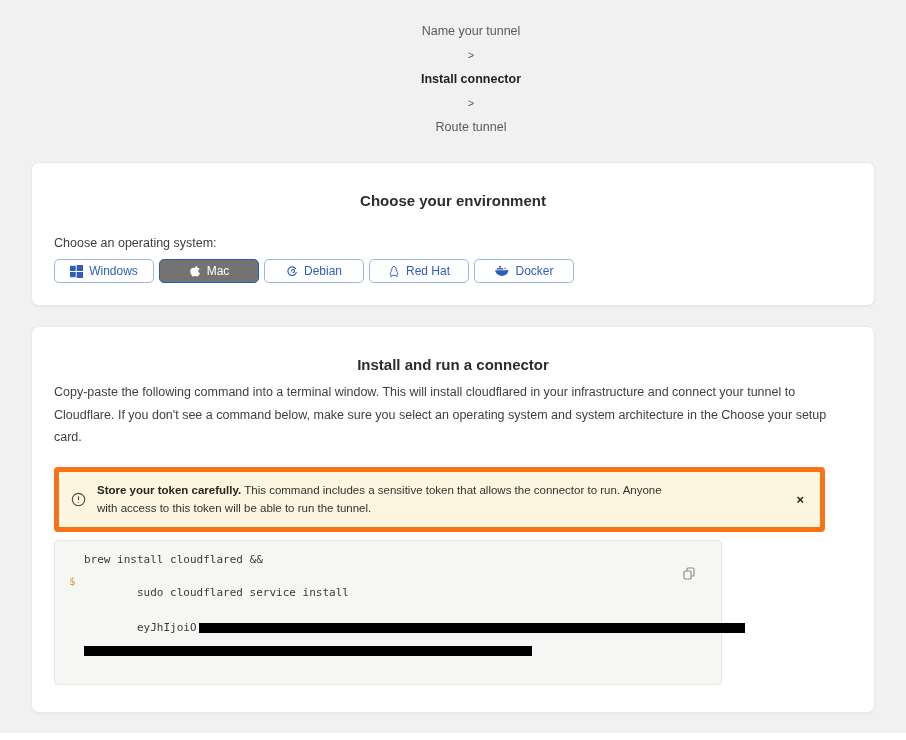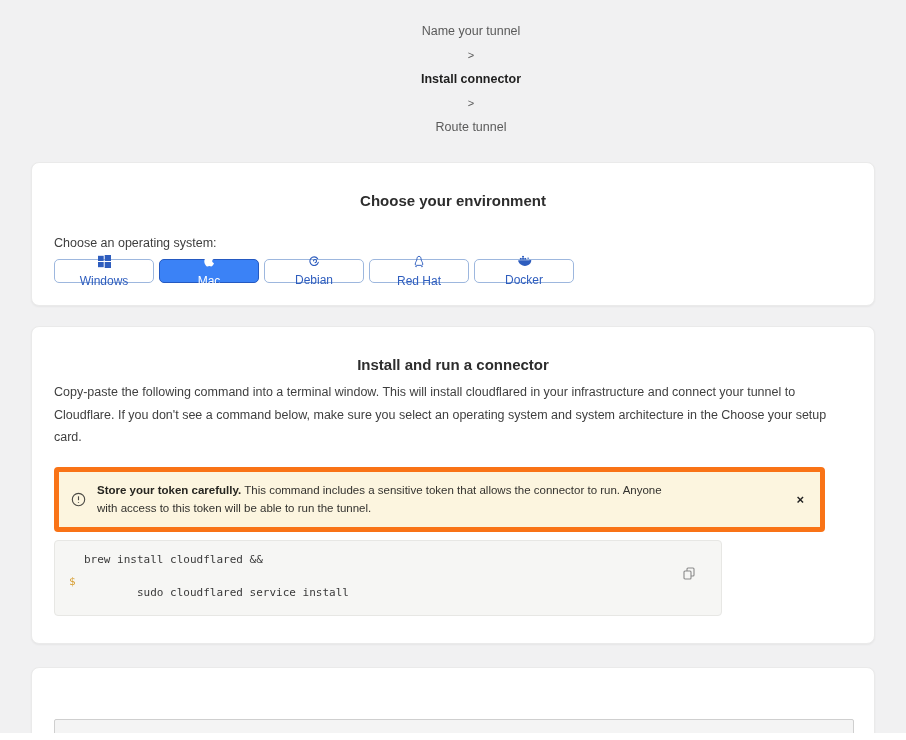--- a/index.html
+++ b/index.html
@@ -27,23 +27,23 @@
   .card h2 { margin:0; font-size:15px; font-weight:700; color:#2d2d2d;text-align:center; }
 
   
   .card-env { margin-top:28px; padding-bottom:22px; }
   .os-label { margin-top:27px; font-size:12.5px; color:#3e3e3e; }
   .os-row { display:flex; gap:5px; margin-top:9px; }
   .os-btn {
     width:100px; height:24px; border:1px solid #9db7de; border-radius:5px;
     background:#fff; color:#2e5dbe; font-size:12px; font-family:inherit;
     display:flex; align-items:center; justify-content:center; gap:6px;
-    cursor:pointer; padding:0;flex-direction:column;
-  }
-  .os-btn.selected { background:#3b82f6; border-color:#2459c1; color:#fff; }
+    cursor:pointer; padding:0;
+  }
+  .os-btn.selected { background:#737373; border-color:#2459c1; color:#fff; }
   .os-btn svg { flex:0 0 auto; }
 
   
   .card-install { margin-top:20px; padding-bottom:27px; }
   .desc { margin-top:8px; font-size:12.5px; color:#3f3f3f; line-height:1.8; max-width:794px; }
 
   .banner {
     margin-top:18px; width:771px; background:#fcf5df; border:5px solid #f97316;
     border-radius:4px; padding:9px 12px; display:flex; gap:11px; align-items:center;
   }
@@ -171,20 +171,24 @@
       <span class="banner-text"><b>Store your token carefully.</b><span> This command includes a sensitive token that allows the connector to run. Anyone with access to this token will be able to run the tunnel.</span></span>
       <button class="banner-close">×</button>
     </div>
 
     <div class="codeblock">
       <div class="code-line">brew install cloudflared &amp;&amp;</div>
       <div class="code-gap"></div>
       <div class="code-line prompt-line">
         <span class="prompt">$</span><span>sudo cloudflared service install</span>
       </div>
+      <div class="code-line">
+        <span>eyJhIjoiO</span><span class="redact redact-1"></span>
+        <span class="redact redact-2"></span>
+      </div>
       <button class="copy-btn">
         <svg width="12" height="13" viewBox="0 0 12 13" fill="none" stroke="#8a8a8a" stroke-width="1.1">
             <rect x="1" y="4" width="7" height="8" rx="1"></rect>
             <path d="M4 4V2a1 1 0 0 1 1-1h5a1 1 0 0 1 1 1v6a1 1 0 0 1-1 1H8"></path>
           </svg>
       </button>
     </div>
   </div>
 
   <div class="card card-connectors">

